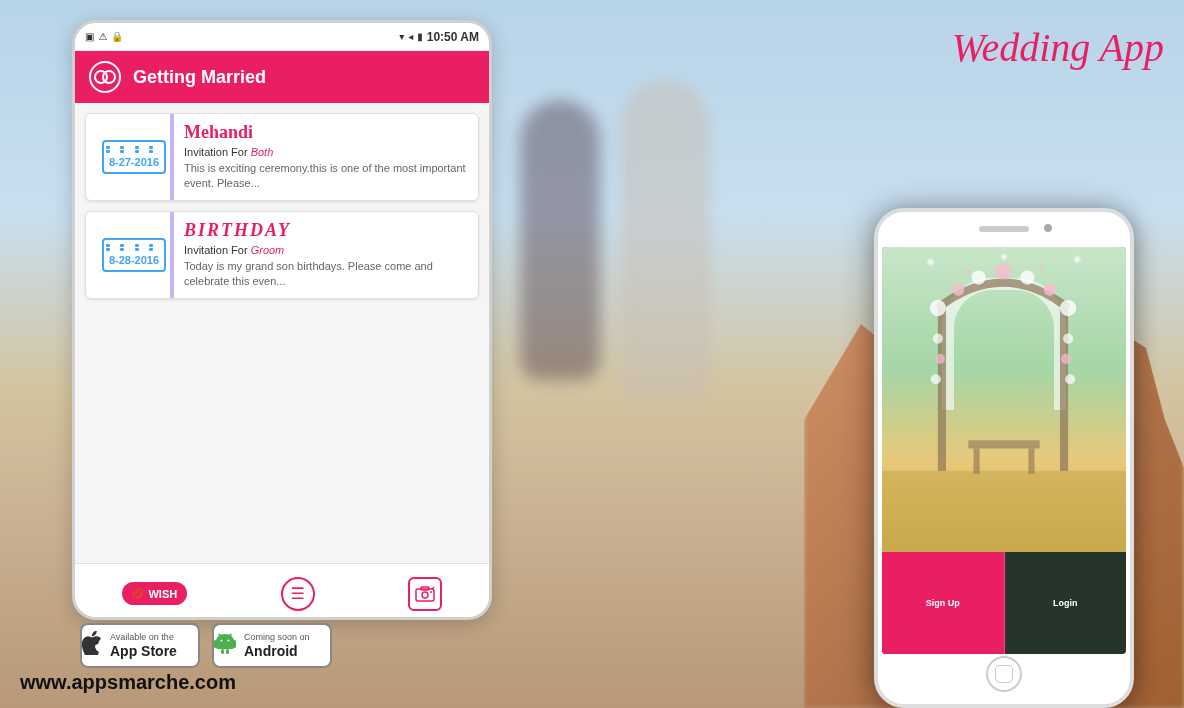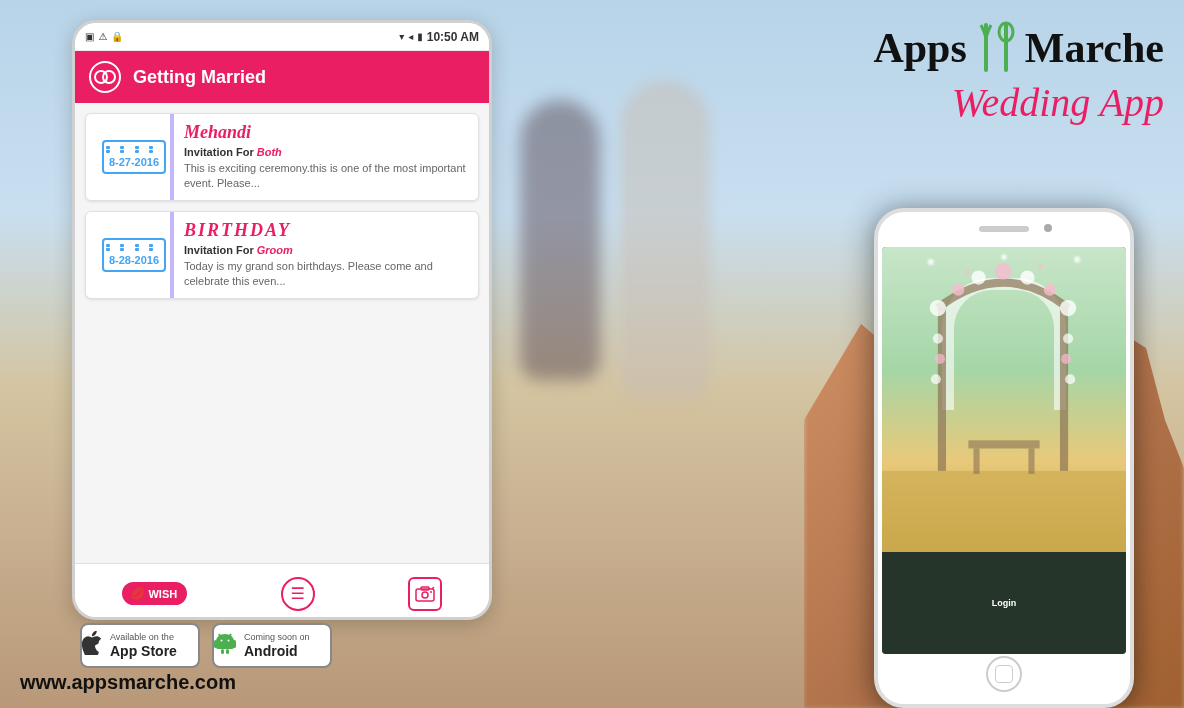--- a/index.html
+++ b/index.html
@@ -167,41 +167,40 @@
       font-weight: bold;
       margin-top: 3px;
     }
     .event-details {
       padding: 8px 10px;
       flex: 1;
     }
     .event-name-mehndi {
       color: #e91e63;
       font-family: 'Georgia', serif;
-      font-style: italic;
       font-size: 18px;
       font-weight: bold;
       margin-bottom: 3px;
     }
     .event-name-bday {
       color: #e91e63;
       font-family: 'Georgia', serif;
       font-style: italic;
       font-size: 18px;
       font-weight: bold;
       letter-spacing: 2px;
       margin-bottom: 3px;
     }
     .event-invitation {
       font-size: 11px;
       color: #555;
       margin-bottom: 3px;
     }
     .event-invitation span {
-      font-weight: bold;
+      font-weight: normal;
       color: #333;
     }
     .event-desc {
       font-size: 11px;
       color: #666;
       line-height: 1.4;
     }
 
     
     .app-bottom-nav {
@@ -632,31 +631,20 @@
     <div>
       <div class="badge-text-small">Coming soon on</div>
       <div class="badge-text-big">Android</div>
     </div>
   </div>
 </div>
 
 <div class="website-url">www.appsmarche.com</div>
 
 <div class="right-brand">
-  <div class="brand-logo">
-    <span class="brand-apps">Apps</span>
-    <svg class="brand-icon" viewBox="0 0 50 55" width="50" height="55">
-
-      <line x1="15" y1="5" x2="15" y2="50" stroke="#4caf50" stroke-width="4" stroke-linecap="round"></line>
-      <path d="M10 5 Q15 15 15 20 Q15 15 20 5" fill="none" stroke="#4caf50" stroke-width="3"></path>
-      <line x1="35" y1="5" x2="35" y2="50" stroke="#4caf50" stroke-width="4" stroke-linecap="round"></line>
-      <ellipse cx="35" cy="12" rx="7" ry="9" fill="none" stroke="#4caf50" stroke-width="3"></ellipse>
-    </svg>
-    <span class="brand-marche">Marche</span>
-  </div>
   <div class="brand-wedding">Wedding App</div>
 </div>
 
 <div class="hand-holding">
 
   <div class="hand-shape"></div>
 </div>
 
 <div class="phone-iphone">
   <div class="iphone-speaker"></div>
@@ -688,19 +676,20 @@
         <circle cx="188" cy="90" r="5" fill="white" opacity="0.7"></circle>
         <circle cx="186" cy="110" r="5" fill="#f8bbd0" opacity="0.7"></circle>
         <circle cx="190" cy="130" r="5" fill="white" opacity="0.7"></circle>
 
         <rect x="90" y="190" width="70" height="8" fill="#8B7355" opacity="0.6"></rect>
         <rect x="95" y="198" width="6" height="25" fill="#8B7355" opacity="0.6"></rect>
         <rect x="149" y="198" width="6" height="25" fill="#8B7355" opacity="0.6"></rect>
       </svg>
     </div>
     <div class="iphone-bottom-bar">
+      <div class="iphone-signup-btn">Sign Up</div>
       <div class="iphone-login-btn">Login</div>
     </div>
   </div>
   <div class="iphone-home">
     <div class="iphone-home-inner"></div>
   </div>
 </div>
 
 </body></html>

